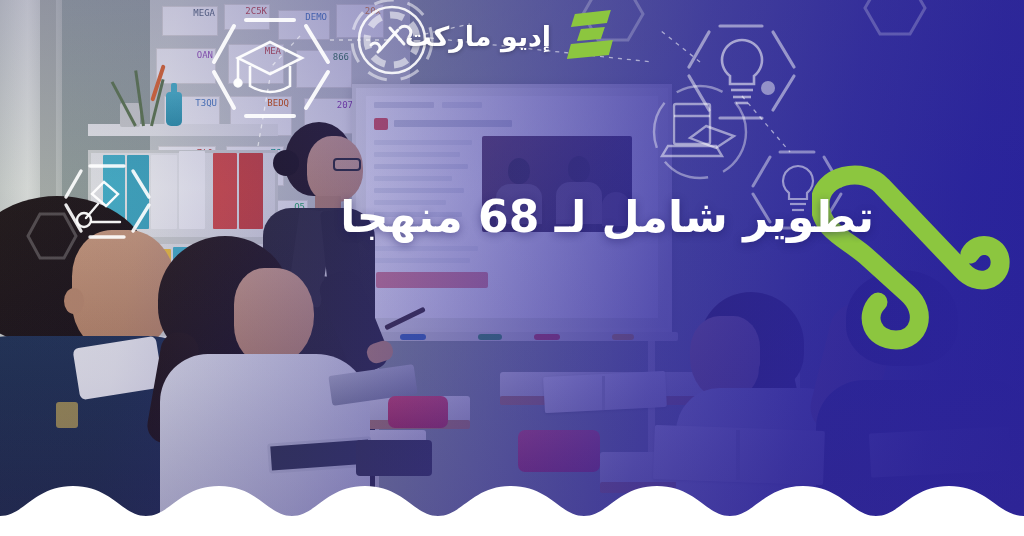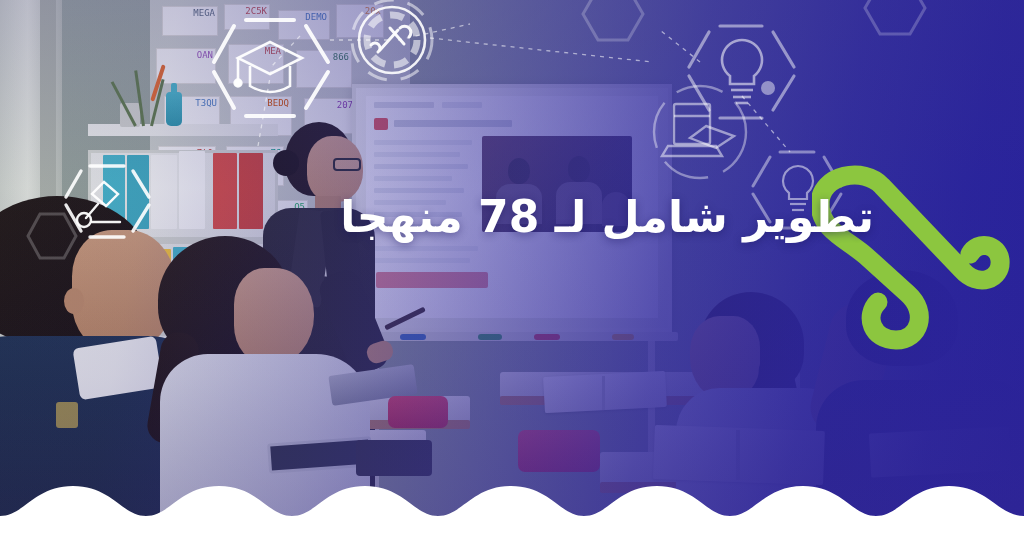--- a/index.html
+++ b/index.html
@@ -623,36 +623,46 @@
       </g>
     </g>
 
     <g stroke="#ffffff" stroke-opacity="0.22" stroke-width="3" fill="none" stroke-linecap="round">
       <path d="M598 -12 L628 -12 L643 14 L628 40 L598 40 L583 14 Z"></path>
       <path d="M880 -18 L910 -18 L925 8 L910 34 L880 34 L865 8 Z"></path>
       <path d="M40 214 L64 214 L76 236 L64 258 L40 258 L28 236 Z"></path>
     </g>
   </svg>
 
+  <div class="logo">
+    <svg class="logo-mark" viewBox="0 0 58 52">
+      <g fill="#8CC63F">
+        <polygon points="14,4 50,0 46,13 10,17"></polygon>
+        <polygon points="20,19 44,17 40,29 16,31"></polygon>
+        <polygon points="10,34 52,30 48,45 6,49"></polygon>
+      </g>
+    </svg>
+    <div class="logo-text">إديو ماركت</div>
+  </div>
 
   <svg class="swoosh" viewBox="0 0 200 190">
     <path d="M8 44
              C 8 14, 52 6, 70 26
              L 150 110
              C 166 128, 190 120, 188 100
              C 186 84, 166 80, 158 94" fill="none" stroke="#8CC63F" stroke-width="19" stroke-linecap="round"></path>
     <path d="M8 44
              C 8 70, 36 80, 54 96
              L 96 134
              C 116 152, 108 180, 84 180
              C 60 180, 52 156, 66 142" fill="none" stroke="#8CC63F" stroke-width="19" stroke-linecap="round"></path>
   </svg>
 
   <div class="headline-wrap">
-    <div class="headline">تطوير شامل لـ 78 منهجا</div>
+    <div class="headline">تطوير شامل لـ 68 منهجا</div>
   </div>
 
   <svg class="wave" viewBox="0 0 1024 64" preserveAspectRatio="none">
     <path d="M0 44
              C 24 44, 34 14, 73 14
              C 112 14, 122 44, 146 44
              C 170 44, 180 14, 219 14
              C 258 14, 268 44, 292 44
              C 316 44, 326 14, 365 14
              C 404 14, 414 44, 438 44

